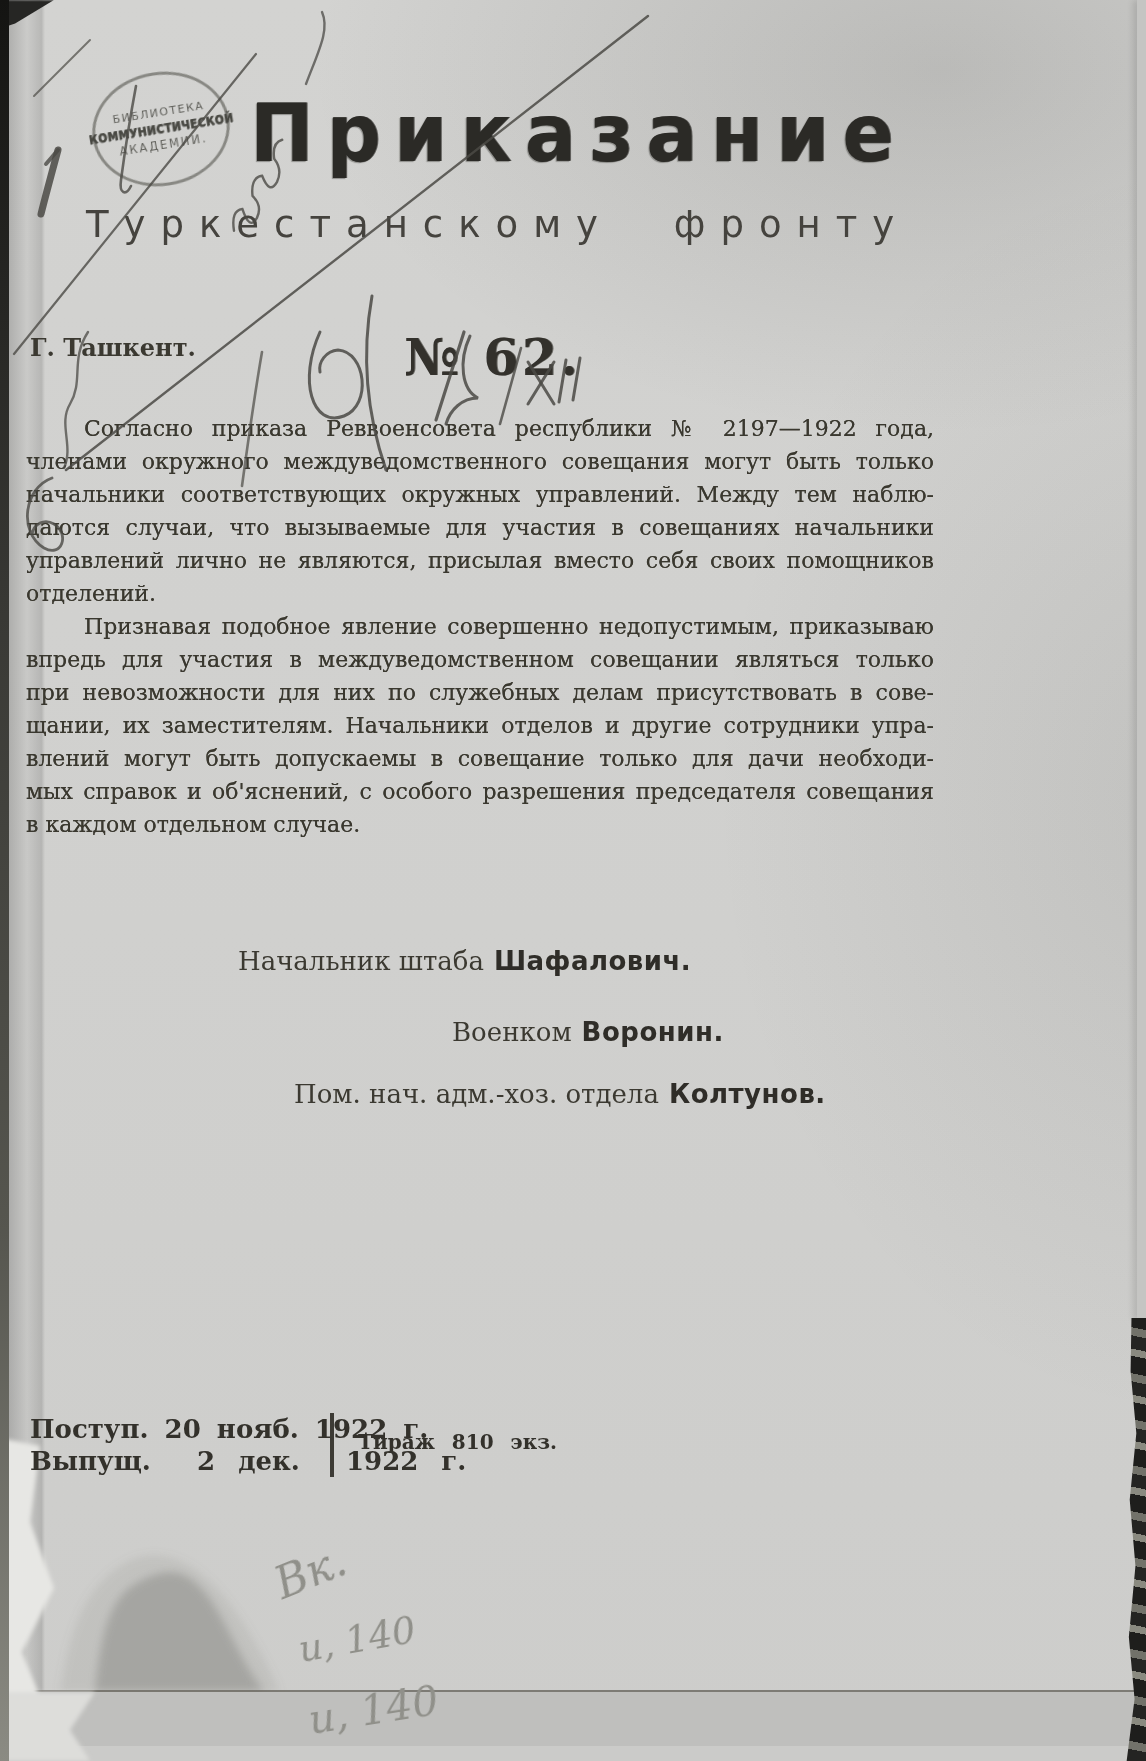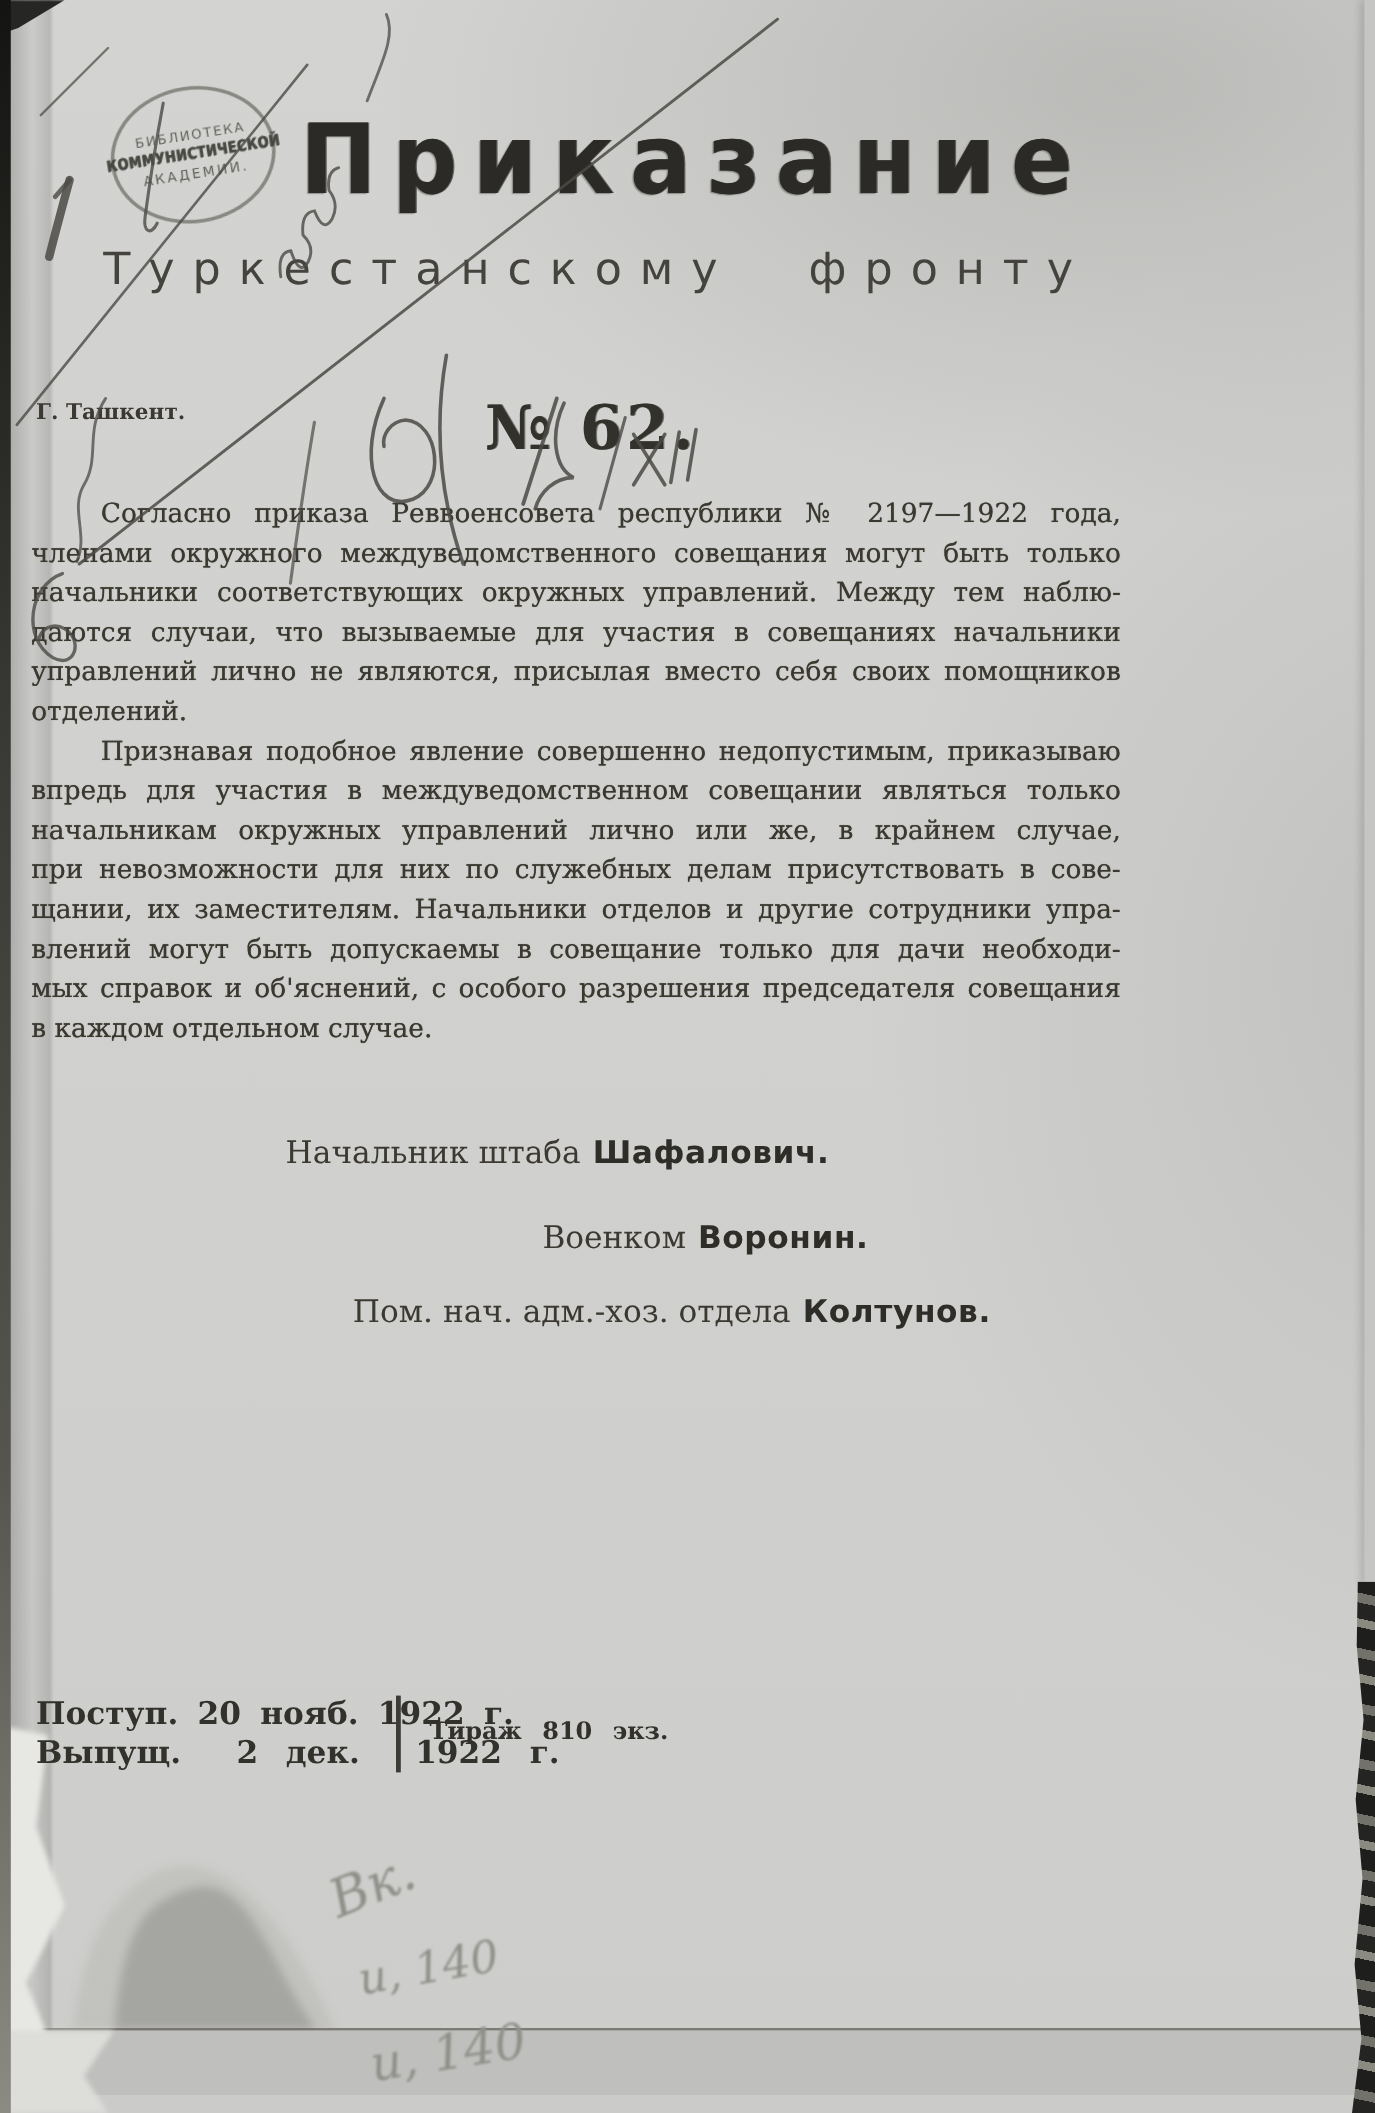--- a/index.html
+++ b/index.html
@@ -29,21 +29,21 @@
     font-family:"DejaVu Sans",sans-serif;color:rgba(72,72,66,.82);filter:blur(.4px);gap:2px;}
   .stamp .s1{font-size:11px;letter-spacing:1.5px;}
   .stamp .s2{font-size:13px;font-weight:bold;transform:scaleX(.82);letter-spacing:.5px;text-shadow:1px 0 0 rgba(60,60,55,.8),0 1px 0 rgba(60,60,55,.5);}
   .stamp .s3{font-size:11.5px;letter-spacing:2px;}
   
   .title{position:absolute;left:250px;top:88px;width:660px;font-family:"DejaVu Sans",sans-serif;font-weight:bold;
     font-size:76px;letter-spacing:13px;color:#2b2a26;transform:scaleY(1.06);white-space:nowrap;
     text-shadow:1px 0 0 rgba(43,42,38,.65),-1px 1px 1px rgba(43,42,38,.4);filter:blur(.3px);}
   .subtitle{position:absolute;left:86px;top:203px;font-family:"DejaVu Sans",sans-serif;font-size:37px;color:#45433e;
     letter-spacing:15px;word-spacing:34px;white-space:nowrap;filter:blur(.3px);}
-  .place{position:absolute;left:30px;top:333px;font-size:18px;font-weight:bold;color:#3b3931;}
+  .place{position:absolute;left:30px;top:333px;font-size:24px;font-weight:bold;color:#3b3931;}
   .order-no{position:absolute;left:404px;top:300px;font-size:51px;font-weight:bold;color:#33312c;letter-spacing:3px;
     text-shadow:1px 0 0 rgba(50,48,42,.6);filter:blur(.3px);margin-top:27px;}
   .date{position:absolute;left:662px;top:334px;font-size:25px;color:#413f37;letter-spacing:1px;}
   
   .body-block{position:absolute;left:26px;top:412px;width:908px;font-size:22px;line-height:33px;
     text-shadow:0 0 .6px rgba(58,56,47,.85);}
   .line{white-space:nowrap;text-align:justify;text-align-last:justify;text-justify:inter-word;overflow:hidden;}
   .para .line:first-child{text-indent:58px;}
   .para .line.last{text-align-last:left;}
   
@@ -85,21 +85,20 @@
         <div class="line">Согласно приказа Реввоенсовета республики № 2197—1922 года,</div>
         <div class="line">членами окружного междуведомственного совещания могут быть только</div>
         <div class="line">начальники соответствующих окружных управлений. Между тем наблю-</div>
         <div class="line">даются случаи, что вызываемые для участия в совещаниях начальники</div>
         <div class="line">управлений лично не являются, присылая вместо себя своих помощников</div>
         <div class="line last">отделений.</div>
       </div>
     <div class="para">
         <div class="line">Признавая подобное явление совершенно недопустимым, приказываю</div>
         <div class="line">впредь для участия в междуведомственном совещании являться только</div>
-        <div class="line">начальникам окружных управлений лично или же, в крайнем случае,</div>
         <div class="line">при невозможности для них по служебных делам присутствовать в сове-</div>
         <div class="line">щании, их заместителям. Начальники отделов и другие сотрудники упра-</div>
         <div class="line">влений могут быть допускаемы в совещание только для дачи необходи-</div>
         <div class="line">мых справок и об'яснений, с особого разрешения председателя совещания</div>
         <div class="line last">в каждом отдельном случае.</div>
       </div>
   </div>
 
   <div class="sig" style="left:238px;top:946px;">
     <span>Начальник штаба</span><span class="nm">Шафалович.</span>

